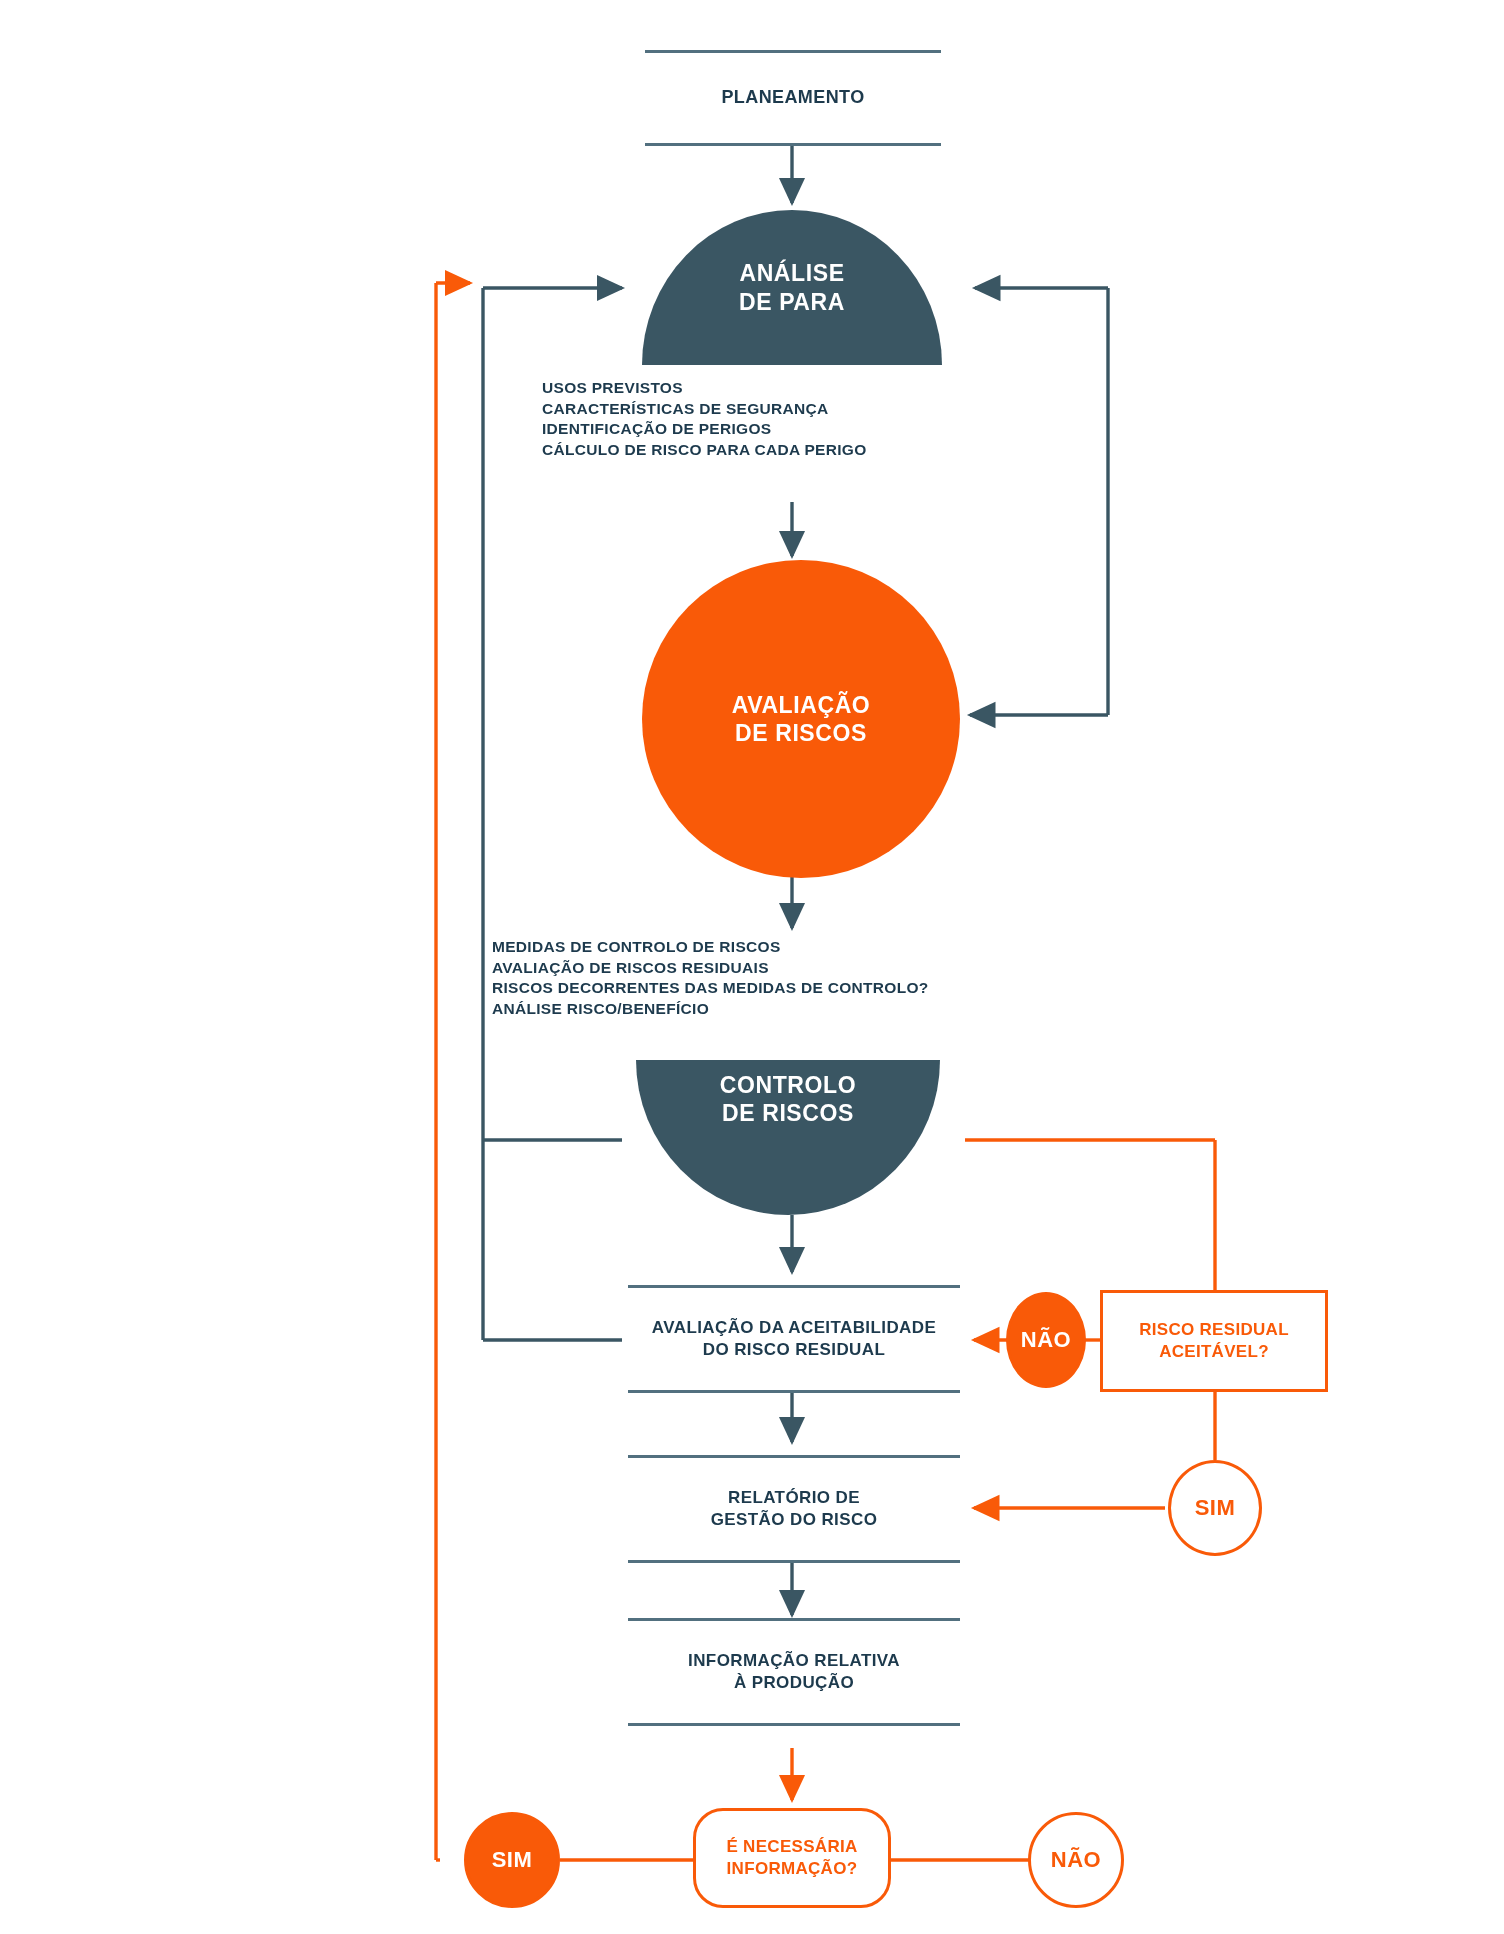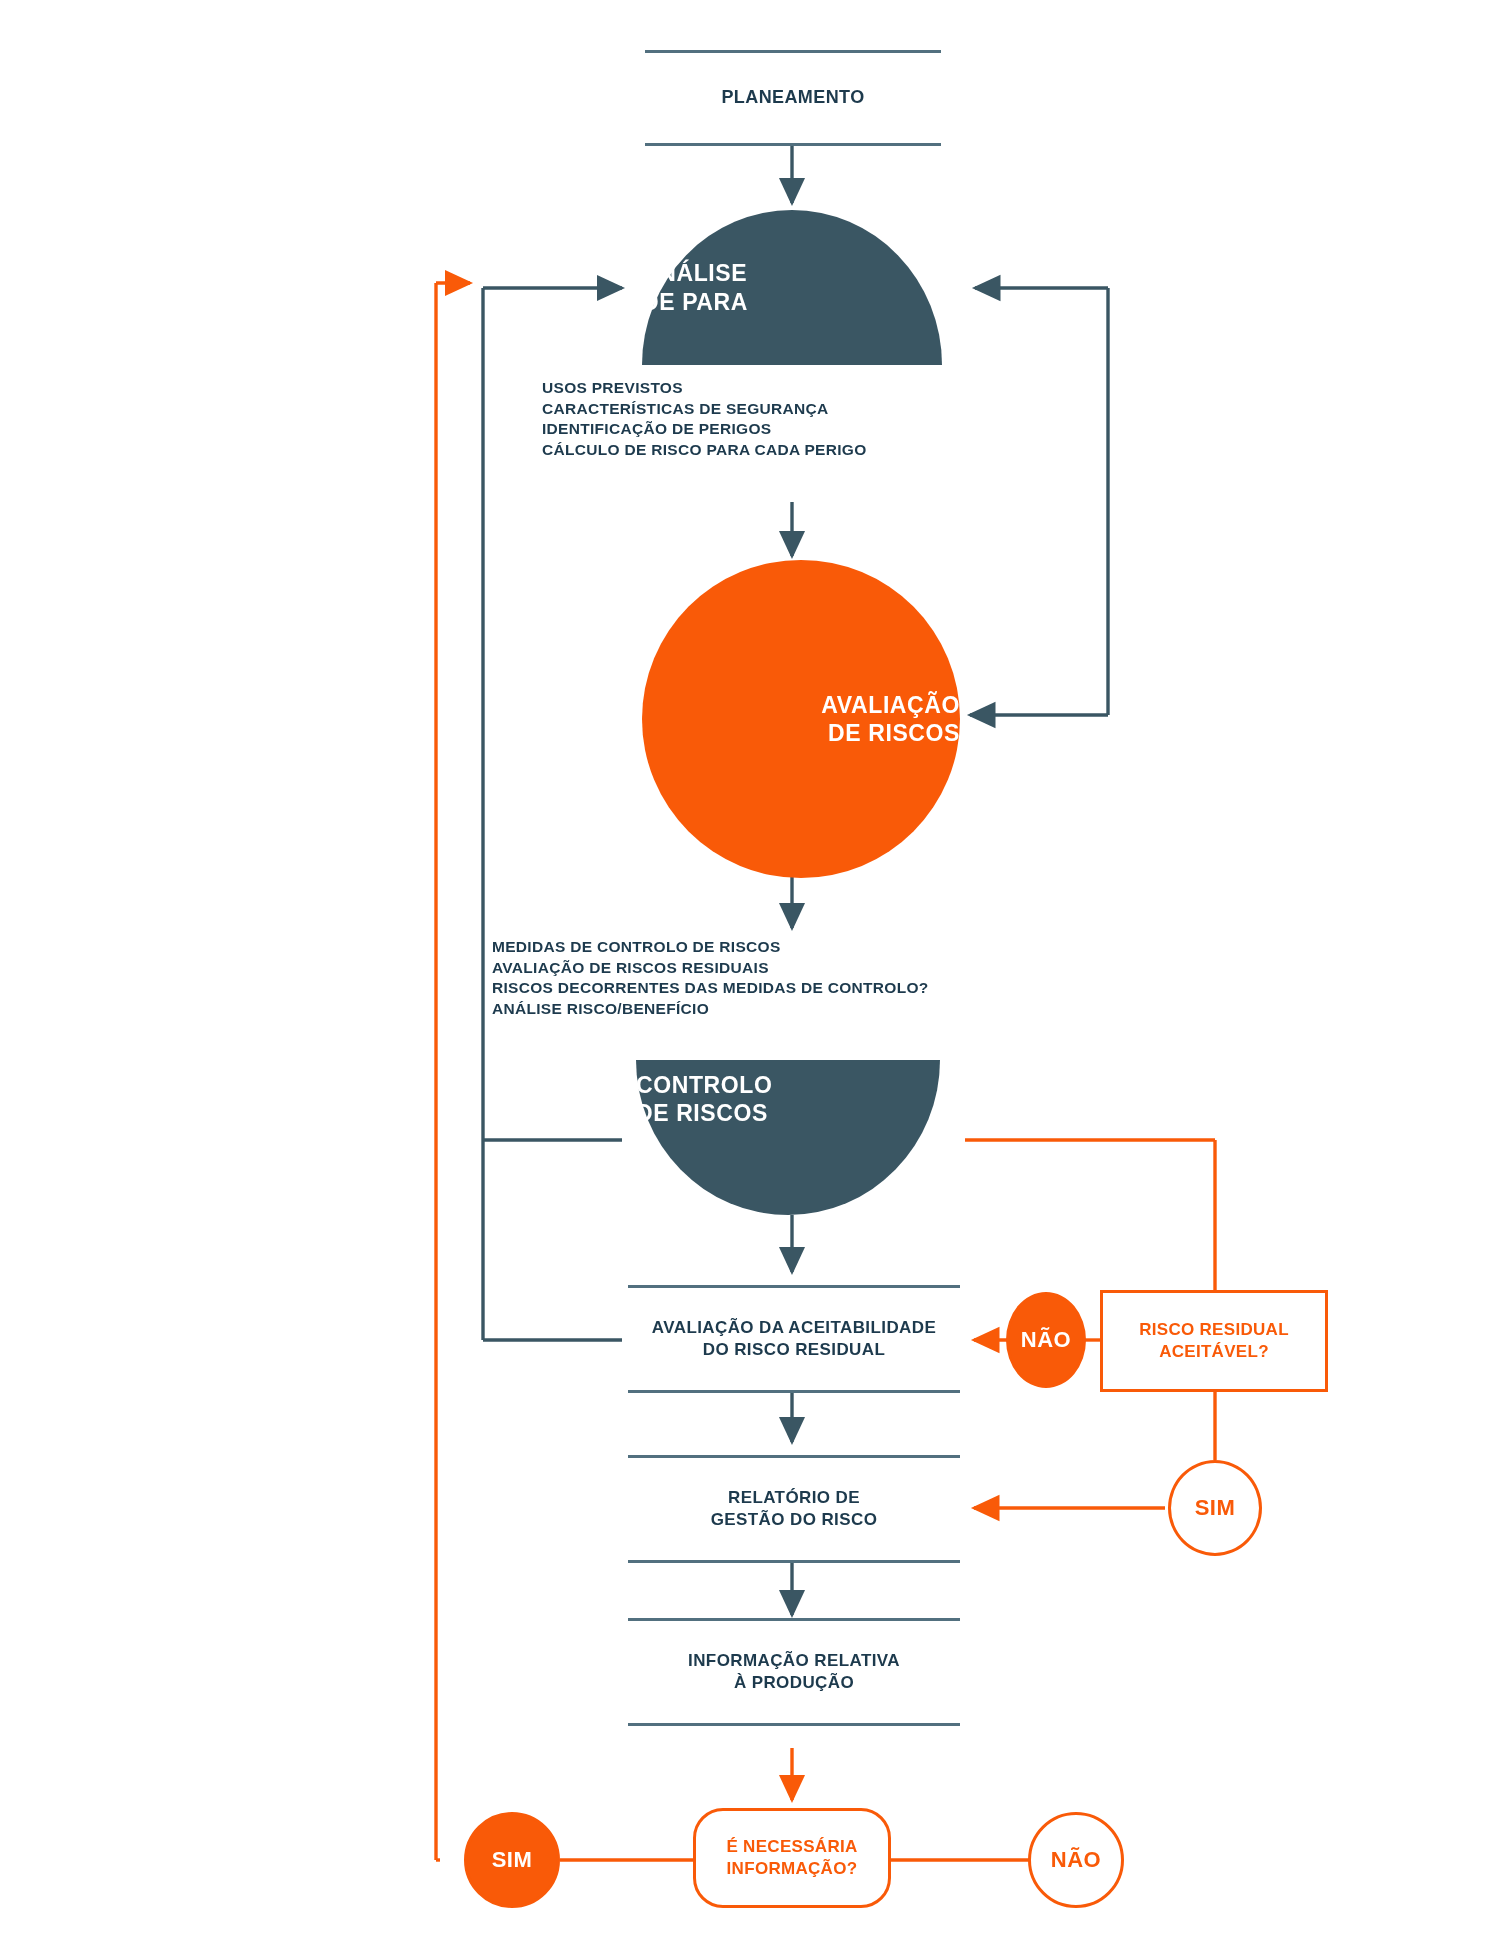--- a/index.html
+++ b/index.html
@@ -58,36 +58,36 @@
 
   
   .dome {
     background: #3a5663;
     color: #ffffff;
     font-weight: bold;
     text-align: center;
     display: flex;
     flex-direction: column;
     justify-content: center;
-    align-items: flex-start;
+    align-items: center;
     line-height: 1.22;
     letter-spacing: .6px;
   }
   .dome-up   { border-radius: 50% 50% 0 0 / 100% 100% 0 0; }
   .dome-down { border-radius: 0 0 50% 50% / 0 0 100% 100%; }
   .dome .ln { display: block; white-space: nowrap; }
 
   
   .bigcircle {
     background: #f95a08;
     border-radius: 50%;
     color: #fff;
     font-weight: bold;
     display: flex; flex-direction: column;
-    justify-content: center; align-items: flex-end;
+    justify-content: center; align-items: center;
     line-height: 1.22;
     letter-spacing: .6px;
     text-align: center;
   }
   .bigcircle .ln { display: block; white-space: nowrap; }
 
   
   .decisionbox {
     border: 3px solid #f95a08;
     background: #ffffff;

